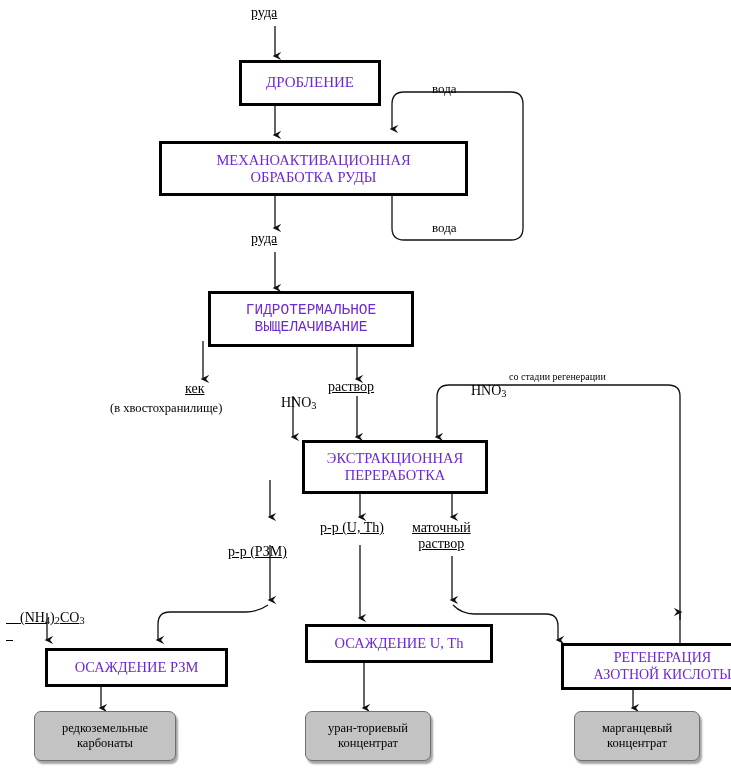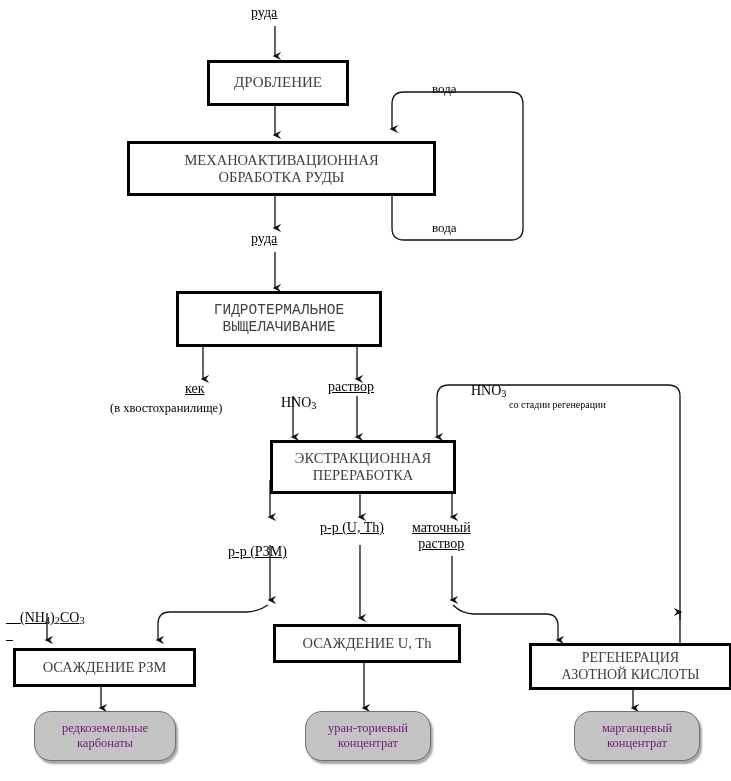--- a/index.html
+++ b/index.html
@@ -2,34 +2,34 @@
 <html><head>
 <meta charset="utf-8">
 <style>
   html,body{margin:0;padding:0;background:#ffffff;}
   body{font-family:"Liberation Serif", serif;}
   #canvas{position:relative;width:731px;height:781px;background:#fff;overflow:hidden;}
   svg.layer{position:absolute;left:0;top:0;width:731px;height:781px;}
 
   .pbox{position:absolute;border:3px solid #000;background:#fff;
         display:flex;align-items:center;justify-content:center;text-align:center;
-        font-family:"Liberation Serif", serif;color:#404040;line-height:1.15;}
+        font-family:"Liberation Serif", serif;color:#6d28d9;line-height:1.15;margin-left:32px;}
   .pbox span{display:block;white-space:pre-line;}
 
-  .term{position:absolute;background:#c3c3c3;border:1px solid #6f6f6f;border-radius:17px;
+  .term{position:absolute;background:#c3c3c3;border:1px solid #6f6f6f;border-radius:7px;
         display:flex;align-items:center;justify-content:center;text-align:center;
-        font-family:"Liberation Serif", serif;color:#701a75;line-height:1.2;
+        font-family:"Liberation Serif", serif;color:#000000;line-height:1.2;
         box-shadow:2px 3px 2px rgba(90,90,90,.55);}
   .term span{display:block;white-space:pre-line;}
 
   .lbl{position:absolute;font-family:"Liberation Serif", serif;color:#000000;
        white-space:pre;line-height:1.15;}
   .lbl.u{text-decoration:underline;}
   .sub{font-size:.74em;vertical-align:-0.22em;}
-  .sml{font-size:10px;margin-top:28px;}
+  .sml{font-size:10px;}
 </style>
 </head>
 <body>
 
 <div id="canvas">
 
   <svg class="layer" viewBox="0 0 731 781">
     <defs>
       <marker id="ah" markerWidth="10" markerHeight="10" refX="4.4" refY="6.2" orient="auto" markerUnits="userSpaceOnUse">
         <path d="M0.4,0 L4.4,8.6 L8.4,0 L4.4,3.1 Z" fill="#111"></path>

